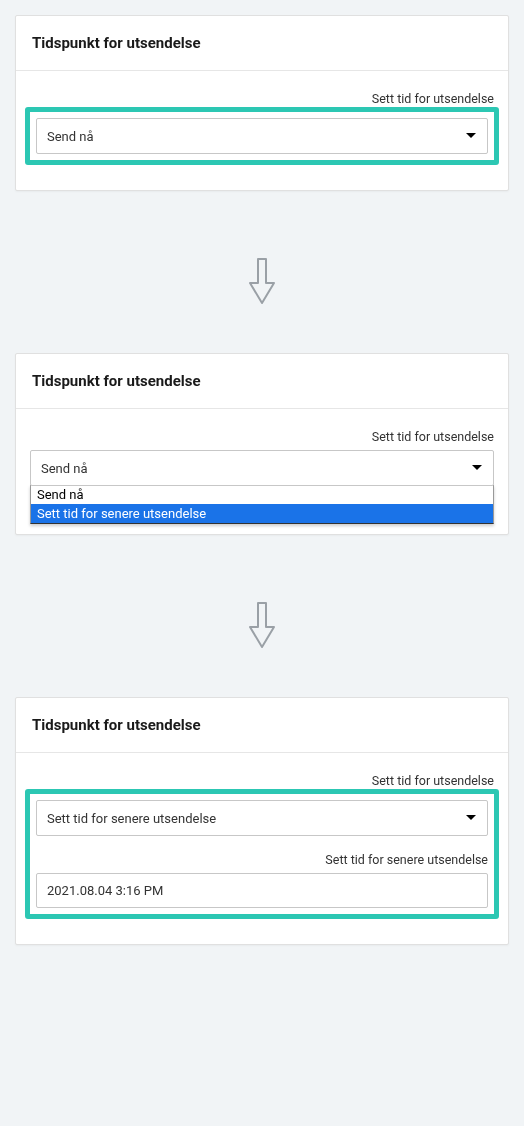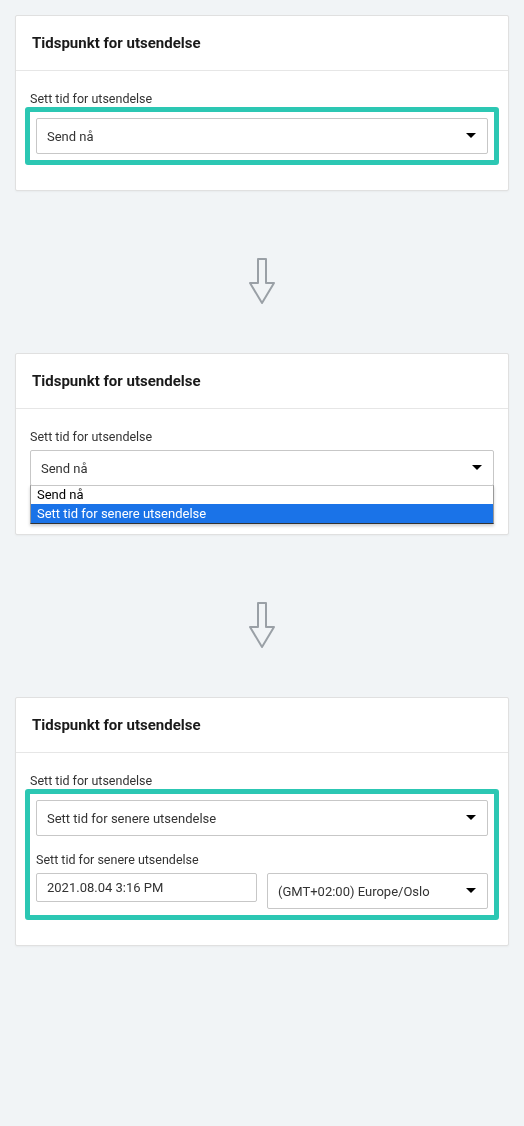--- a/index.html
+++ b/index.html
@@ -27,20 +27,21 @@
     padding: 20px 14px 30px 14px;
     position: relative;
   }
   .panel-body.dropdown-open {
     padding-bottom: 10px;
   }
   .label {
     font-size: 12.5px;
     color: #333;
     margin-bottom: 6px;
+    text-align: right;
   }
   .highlight-box {
     border: 5px solid #2cc7b3;
     border-radius: 3px;
     padding: 6px;
     margin: -5px;
   }
   .select {
     position: relative;
     width: 100%;
@@ -87,21 +88,21 @@
   }
   .row {
     display: flex;
     gap: 10px;
   }
   .row .field {
     flex: 1;
   }
   .input {
     width: 100%;
-    height: 29px;
+    height: 35px;
     border: 1px solid #c7c7c7;
     border-radius: 2px;
     background: #fff;
     padding: 0 10px;
     font-size: 13px;
     color: #333;
     font-family: inherit;
   }
   .block { margin-bottom: 16px; }
   .block:last-child { margin-bottom: 0; }
@@ -170,26 +171,16 @@
                 <path d="M1 1 L6 6 L11 1 Z" fill="#000"></path>
               </svg>
           </span>
         </div>
       </div>
       <div class="label">Sett tid for senere utsendelse</div>
       <div class="row">
         <div class="field">
           <input class="input" type="text" value="2021.08.04 3:16 PM" style="">
         </div>
-        <div class="field" style="position:relative;">
-          <div class="select">
-            <span>(GMT+02:00) Europe/Oslo</span>
-            <span class="caret">
-              <svg width="12" height="8" viewBox="0 0 12 8">
-                  <path d="M1 1 L6 6 L11 1 Z" fill="#000"></path>
-                </svg>
-            </span>
-          </div>
-        </div>
       </div>
     </div>
   </div>
 </div>
 
 </body></html>

